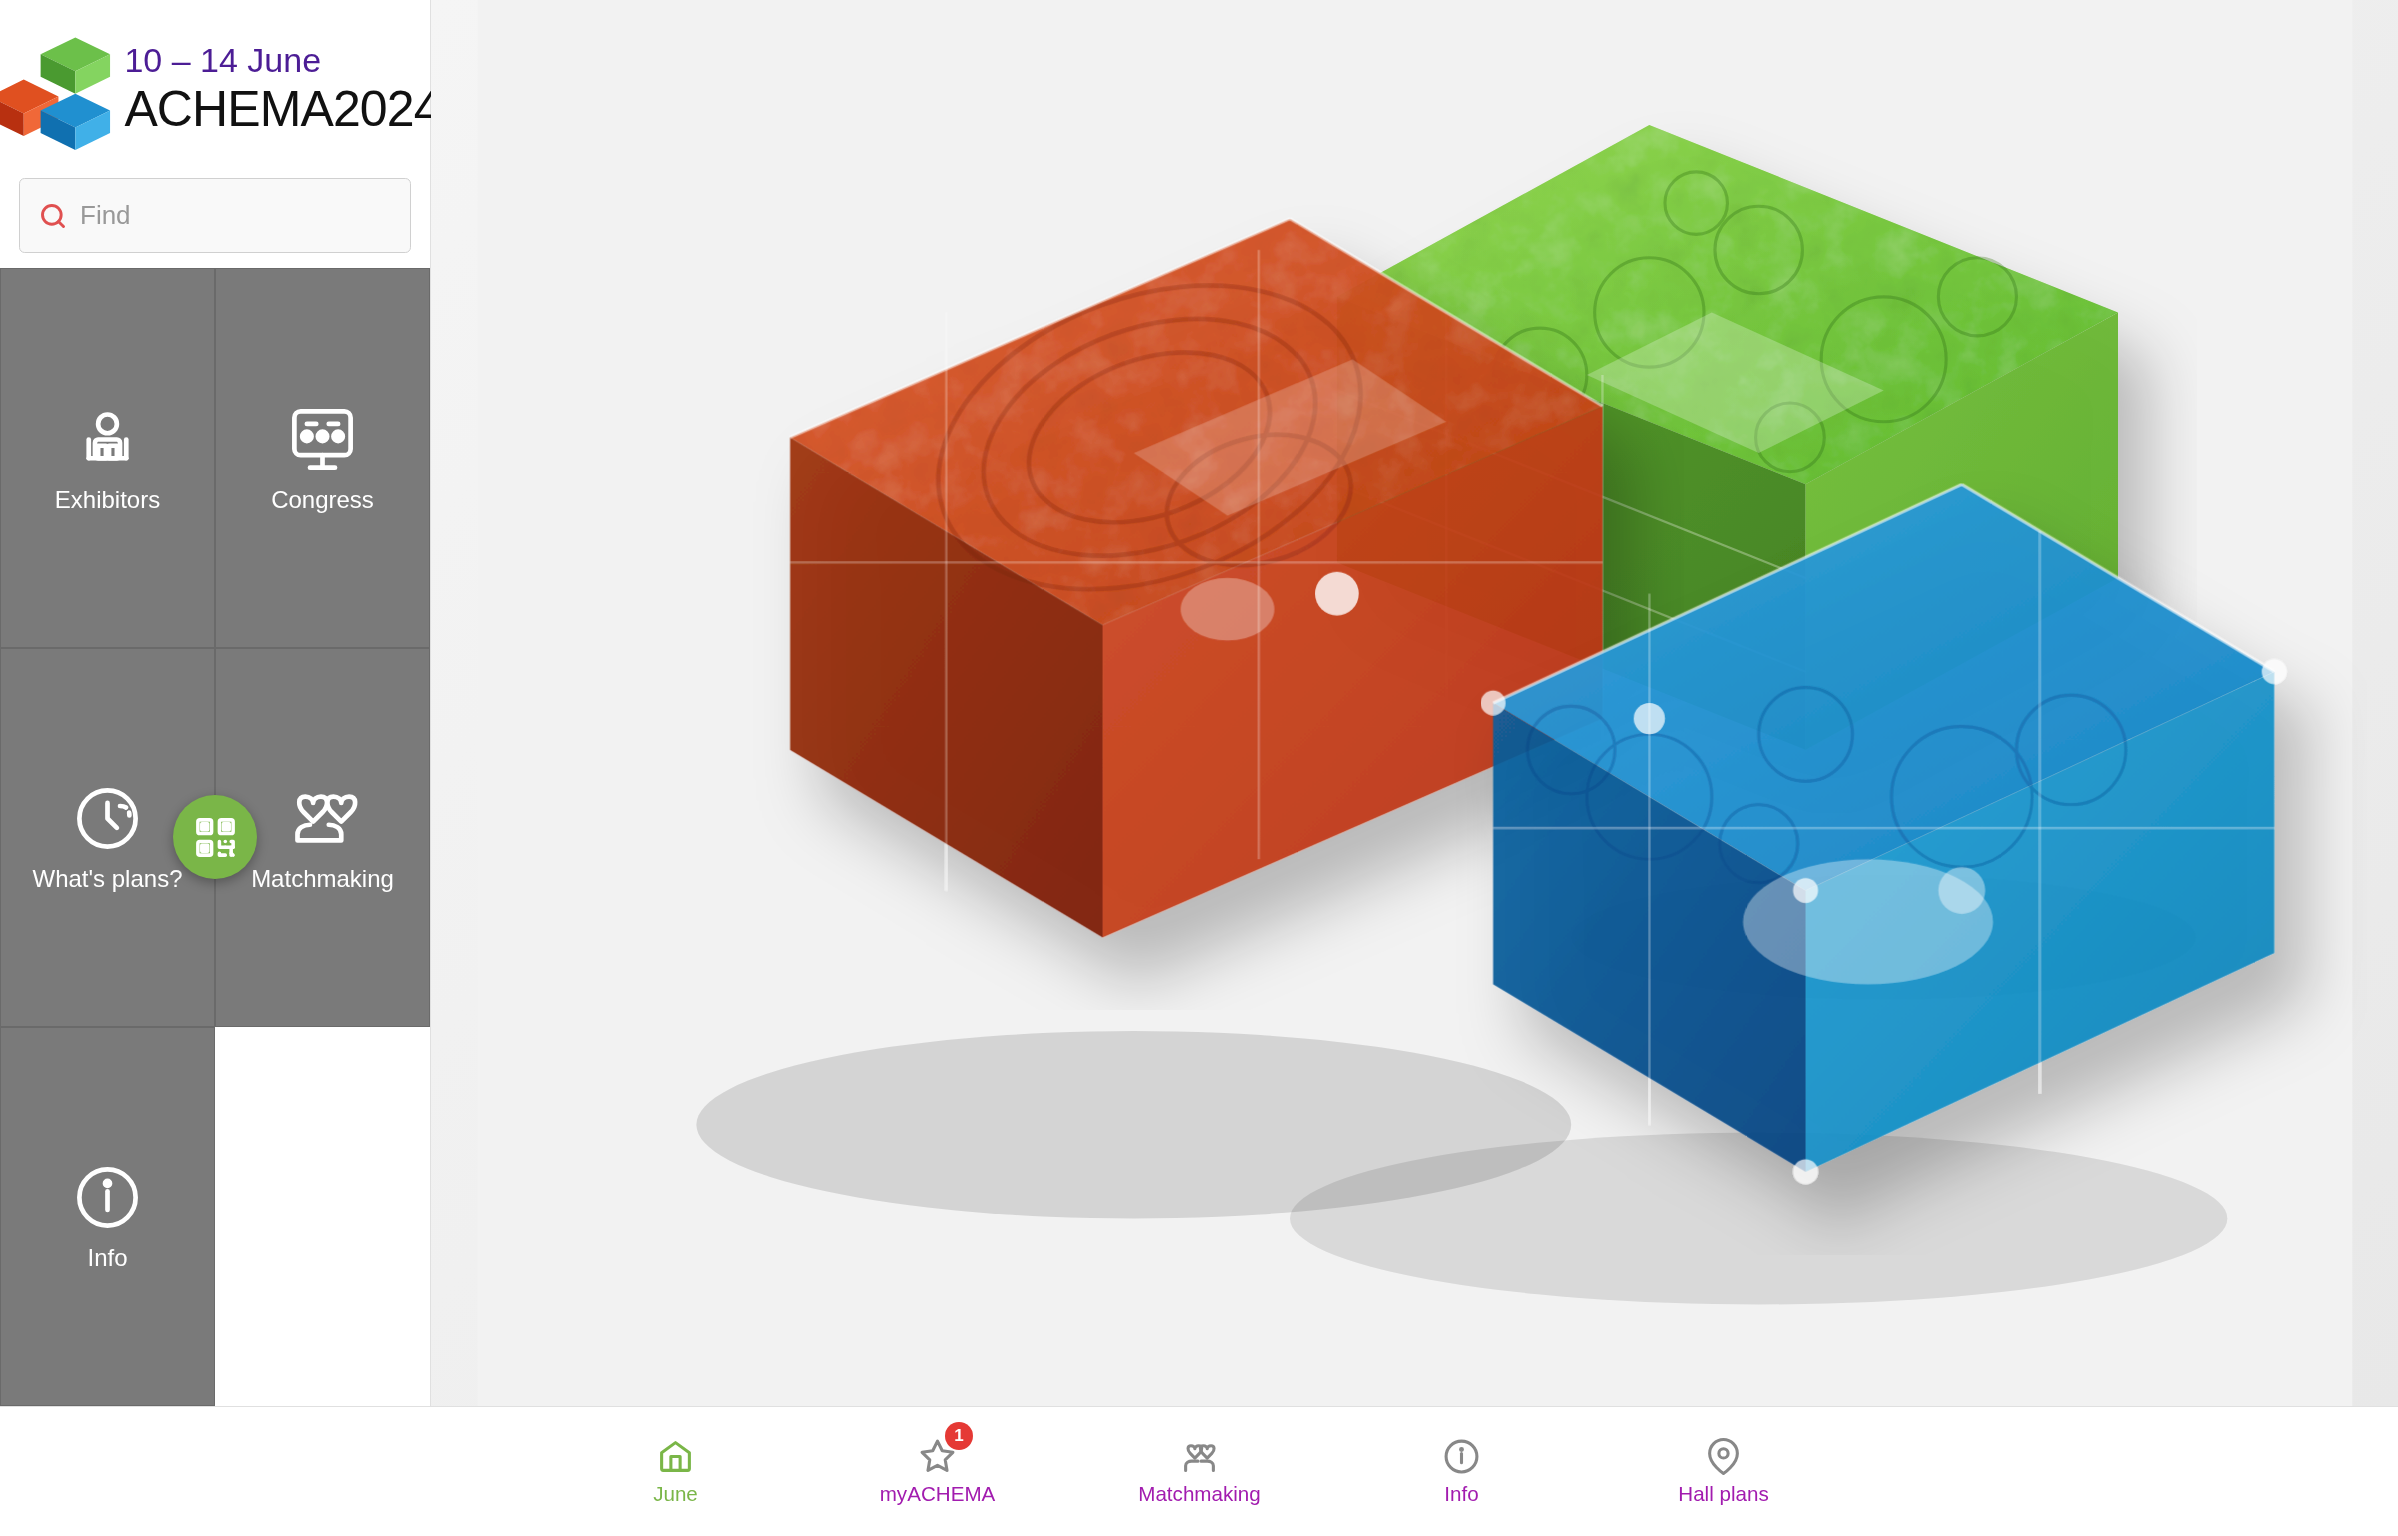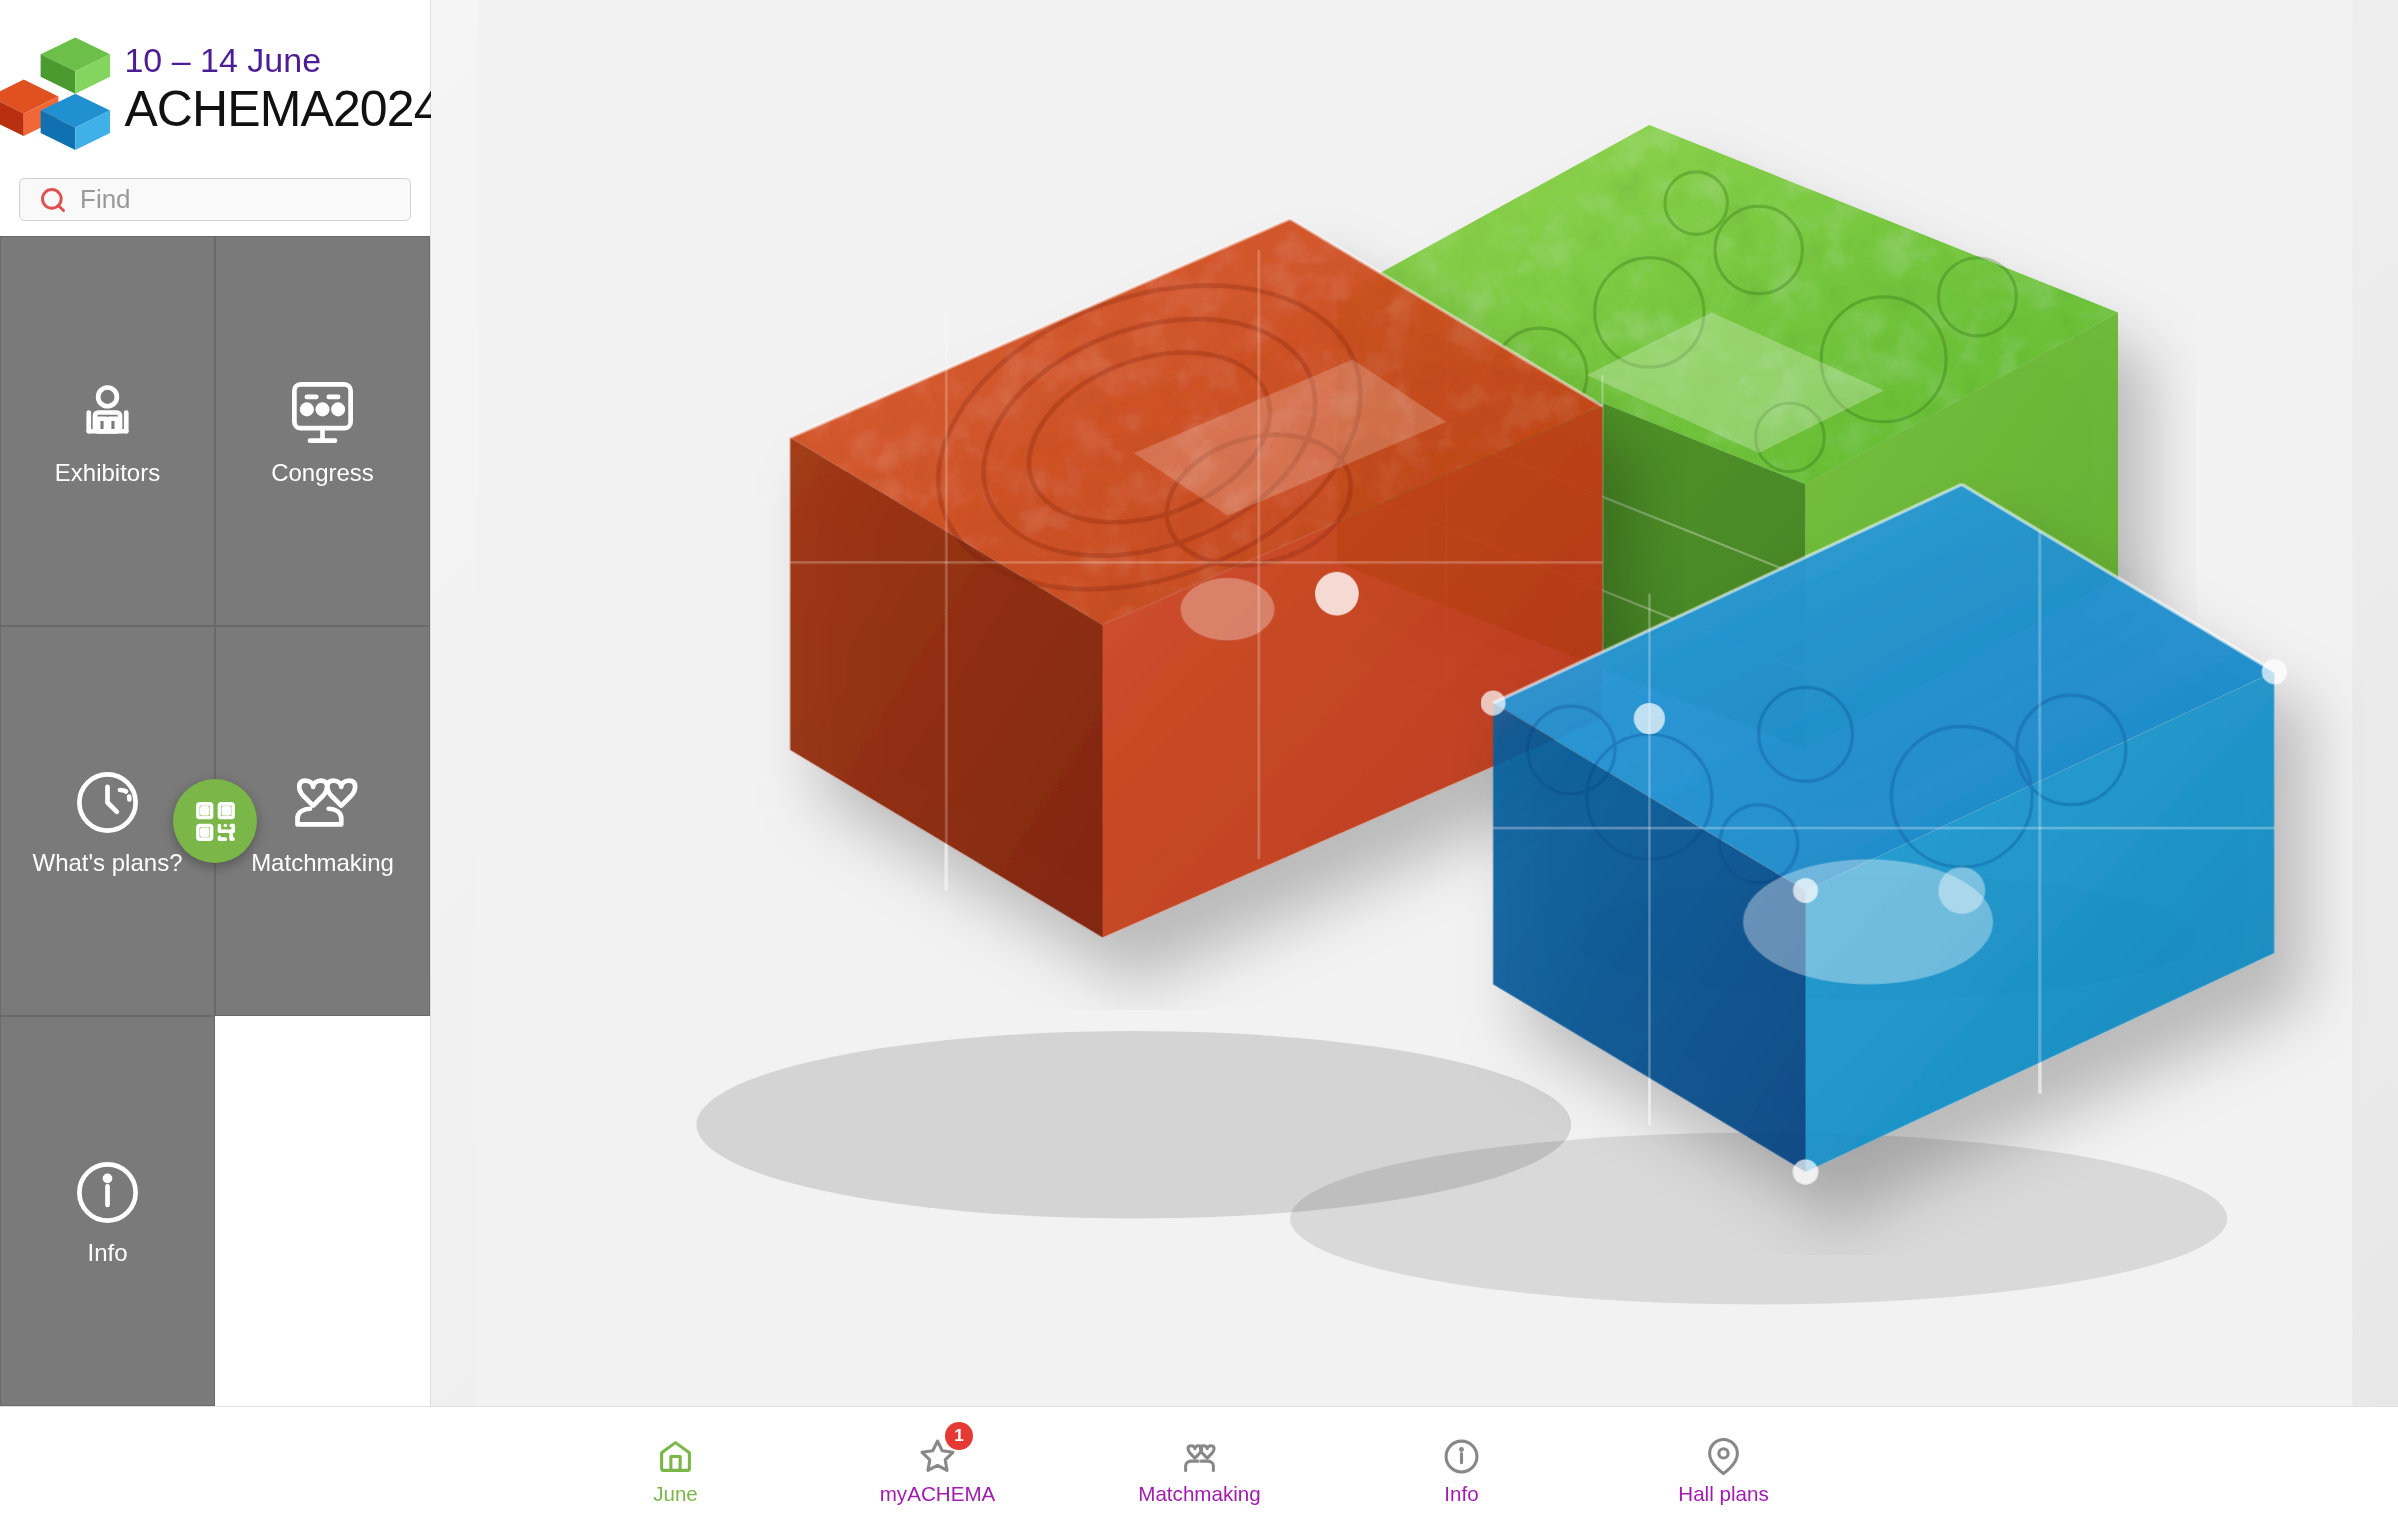--- a/index.html
+++ b/index.html
@@ -70,21 +70,21 @@
       letter-spacing: -0.9px;
     }
 
     
     .search-bar {
       margin: 9.4px 19px 0 19px;
       display: flex;
       align-items: center;
       border: 1.4px solid #d0d0d0;
       border-radius: 5.6px;
-      padding: 5px 19px;
+      padding: 21px 19px;
       gap: 13px;
       background: #f9f9f9;
       cursor: text;
     }
 
     .search-icon-wrapper {
       color: #e05050;
       font-size: 26px;
     }
 

